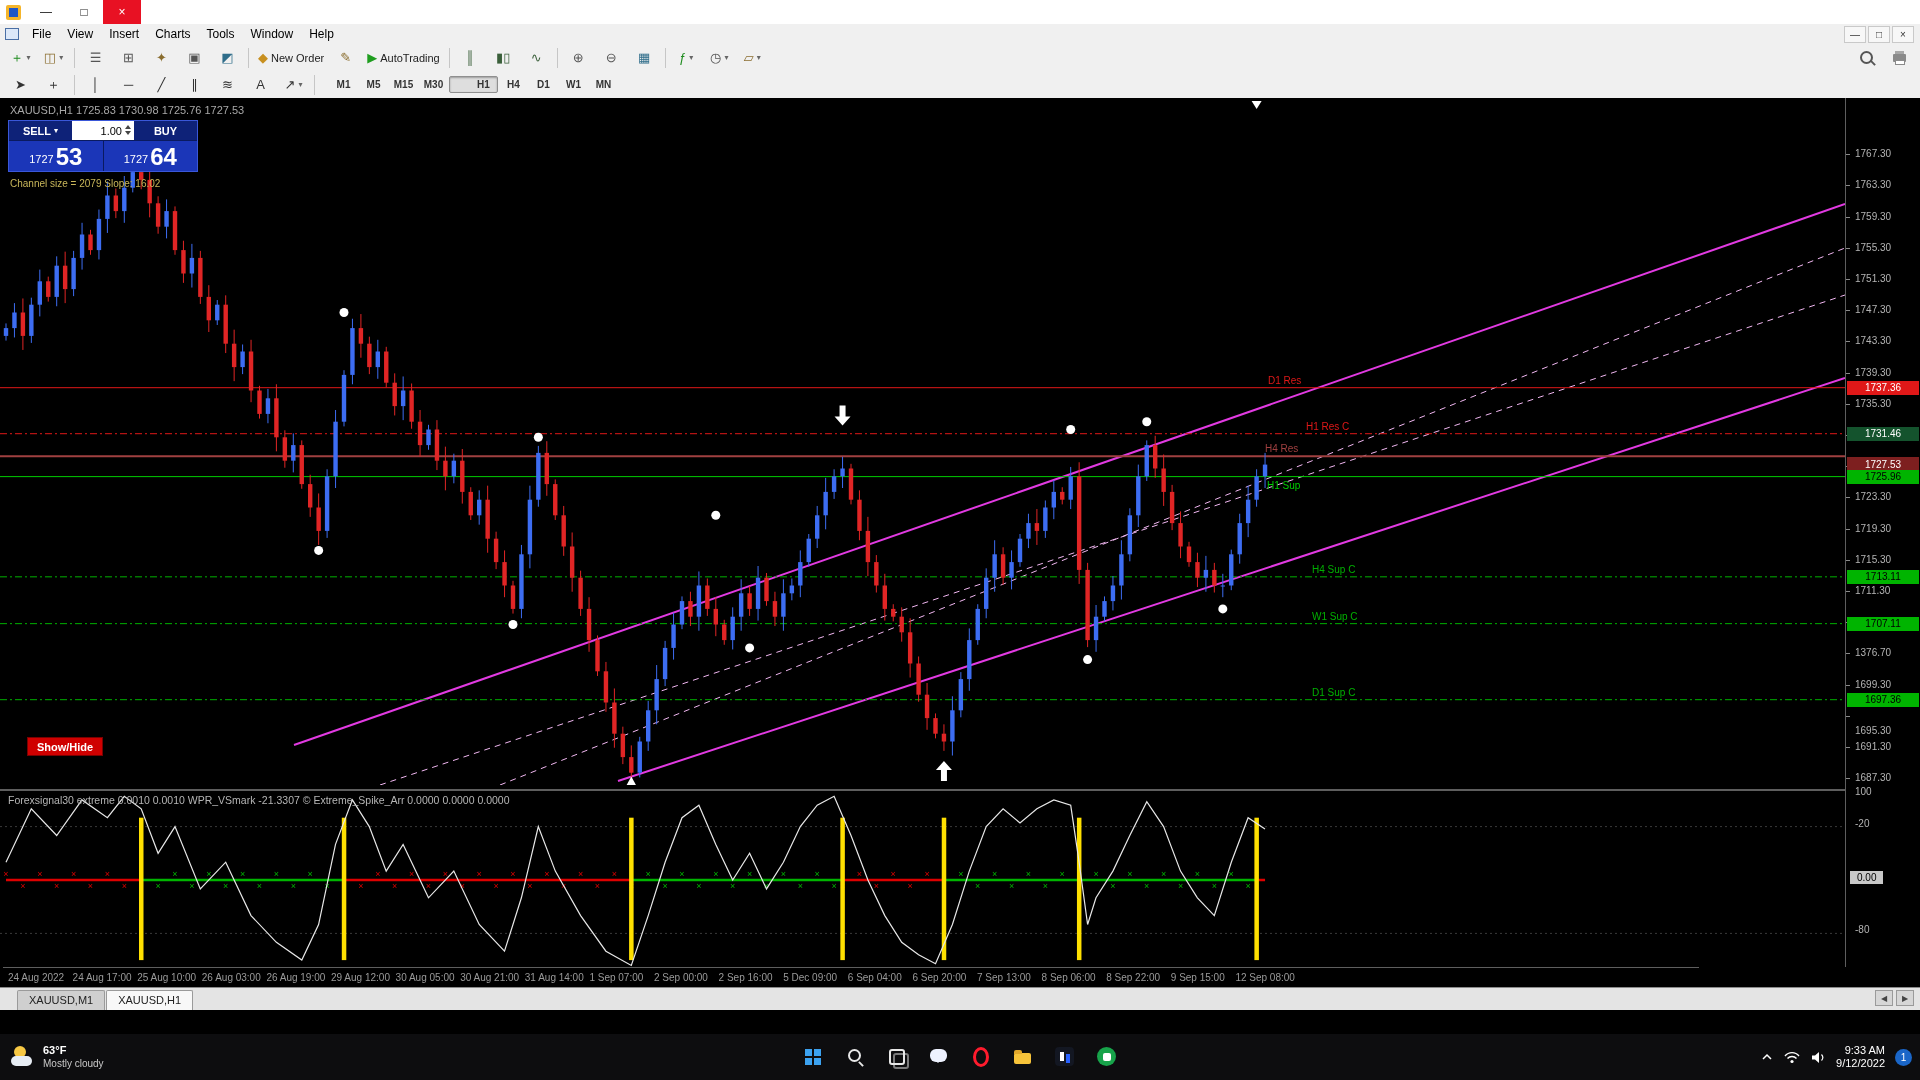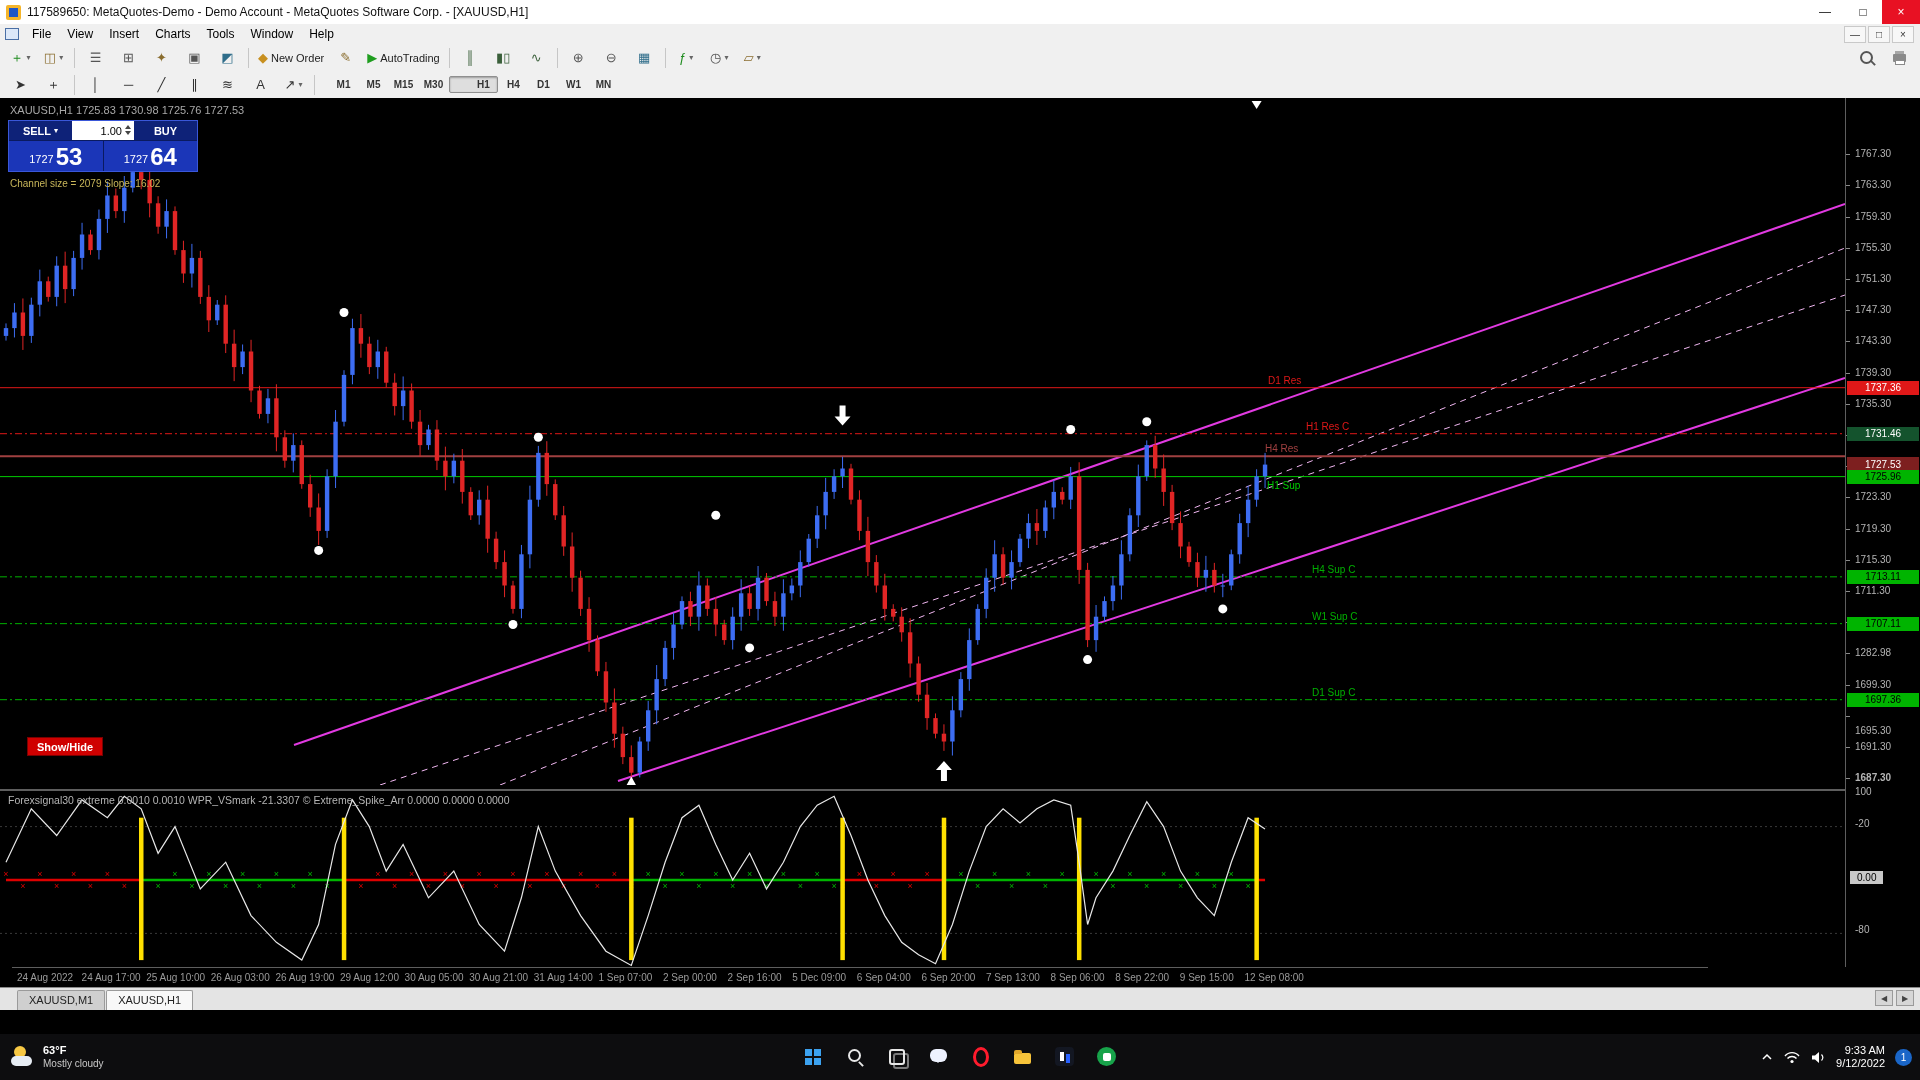--- a/index.html
+++ b/index.html
@@ -83,21 +83,21 @@
     align-items:center;justify-content:center;z-index:3;}
   .ind-label{position:absolute;left:9px;font-size:10px;color:#b4b4b4;}
   .ind-label.boxed{left:4px;background:#c8c8c8;color:#000;padding:0 7px;height:13px;line-height:13px;}
 
   
   .ind-wrap{position:absolute;top:789px;left:0;width:1845px;height:178px;background:#000;
     border-top:2px solid #5e5e5e;overflow:hidden;}
   .ind-header{position:absolute;left:8px;top:794px;color:#b5b5b5;font-size:10.5px;z-index:4;}
 
   
-  .time-axis{position:absolute;top:967px;left:12px;width:1696px;height:20px;background:#000;
+  .time-axis{position:absolute;top:967px;left:3px;width:1696px;height:20px;background:#000;
     border-top:1px solid #5e5e5e;}
   .tlabel{position:absolute;top:4px;font-size:10px;color:#9a9a9a;white-space:nowrap;}
 
   
   .tabrow{position:absolute;top:987px;left:0;width:1920px;height:23px;background:#e4e4e4;
     border-top:1px solid #8a8a8a;display:flex;align-items:flex-end;padding-left:17px;box-sizing:border-box;}
   #tabrow-tabs{display:flex;gap:1px;align-items:flex-end;}
   .tab{font-size:11px;color:#222;background:#cfcfcf;border:1px solid #9a9a9a;border-bottom:none;
     padding:3px 11px 4px;border-radius:2px 2px 0 0;}
   .tab.active{background:#f8f8f8;}
@@ -153,21 +153,20 @@
   .tray-badge{width:17px;height:17px;border-radius:50%;background:#1a66c8;color:#fff;font-size:10px;
     display:flex;align-items:center;justify-content:center;}
 </style>
 </head>
 <body>
 
 <div class="screen">
 
   <div class="titlebar">
     <span class="app-icon"></span>
-    <span class="title-text">117589650: MetaQuotes-Demo - Demo Account - MetaQuotes Software Corp. - [XAUUSD,H1]</span>
     <div class="wc-group">
       <div class="wc">—</div>
       <div class="wc">□</div>
       <div class="wc wc-close">×</div>
     </div>
   </div>
 
   <div class="menubar">
     <span class="menu-doc-icon"></span>
     <div id="menubar-items">
@@ -815,29 +814,29 @@
       <span class="ptick-label" style="top: 393.36px;">1723.30</span>
       <div class="ptick" style="top: 430.56px;"></div>
       <span class="ptick-label" style="top: 424.56px;">1719.30</span>
       <div class="ptick" style="top: 461.76px;"></div>
       <span class="ptick-label" style="top: 455.76px;">1715.30</span>
       <div class="ptick" style="top: 492.96px;"></div>
       <span class="ptick-label" style="top: 486.96px;">1711.30</span>
       <div class="ptick" style="top: 524.16px;"></div>
       <span class="ptick-label" style="top: 518.16px;">1707.30</span>
       <div class="ptick" style="top: 555.36px;"></div>
-      <span class="ptick-label" style="top: 549.36px;">1282.98</span>
+      <span class="ptick-label" style="top: 549.36px;">1376.70</span>
       <div class="ptick" style="top: 586.56px;"></div>
       <span class="ptick-label" style="top: 580.56px;">1699.30</span>
       <div class="ptick" style="top: 617.76px;"></div>
       <span class="ptick-label" style="top: 599px; margin-top: 28px;">1695.30</span>
       <div class="ptick" style="top: 648.96px;"></div>
       <span class="ptick-label" style="top: 642.96px;">1691.30</span>
       <div class="ptick" style="top: 680.16px;"></div>
-      <span class="ptick-label" style="top: 674.16px; font-weight: bold;">1687.30</span>
+      <span class="ptick-label" style="top: 674.16px;">1687.30</span>
       <div class="ptag" style="top: 282.692px; background: rgb(224, 24, 24); color: rgb(255, 255, 255);">1737.36</div>
       <div class="ptag" style="top: 328.712px; background: #14532d; color: rgb(255, 255, 255);">1731.46</div>
       <div class="ptag" style="top: 359.366px; background: rgb(125, 31, 31); color: rgb(255, 255, 255);">1727.53</div>
       <div class="ptag" style="top: 371.612px; background: rgb(0, 180, 0); color: rgb(0, 0, 0);">1725.96</div>
       <div class="ptag" style="top: 471.842px; background: rgb(0, 180, 0); color: rgb(0, 0, 0);">1713.11</div>
       <div class="ptag" style="top: 518.642px; background: rgb(0, 180, 0); color: rgb(0, 0, 0);">1707.11</div>
       <div class="ptag" style="top: 594.692px; background: rgb(0, 180, 0); color: rgb(0, 0, 0);">1697.36</div>
       <div class="ind-label" style="top: 687.56px;">100</div>
       <div class="ind-label" style="top: 719.6px;">-20</div>
       <div class="ind-label boxed" style="top: 773px;">0.00</div>

